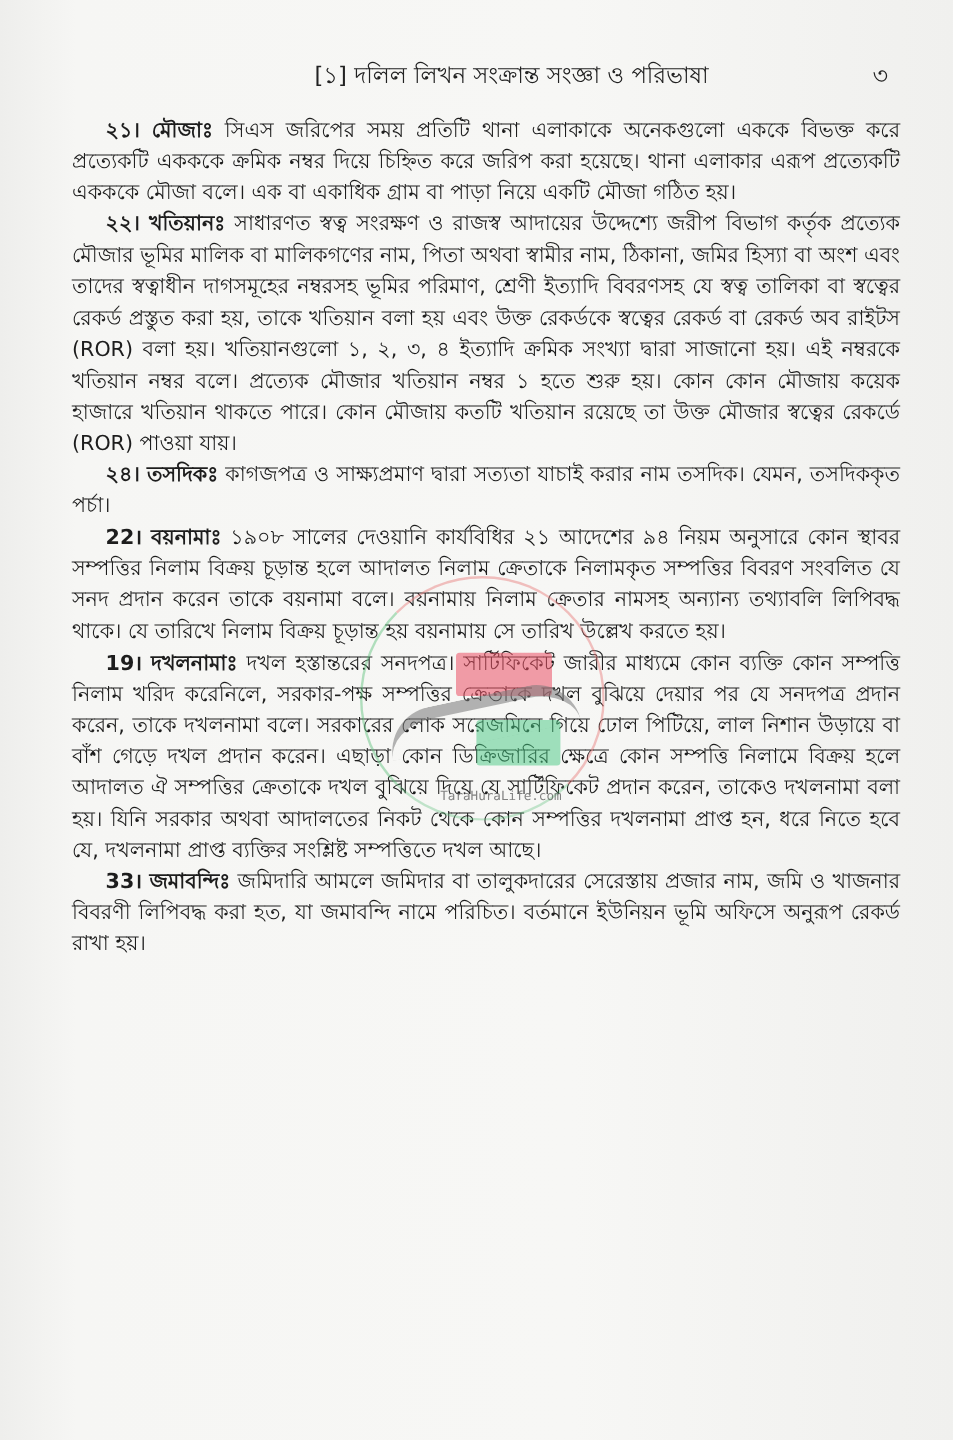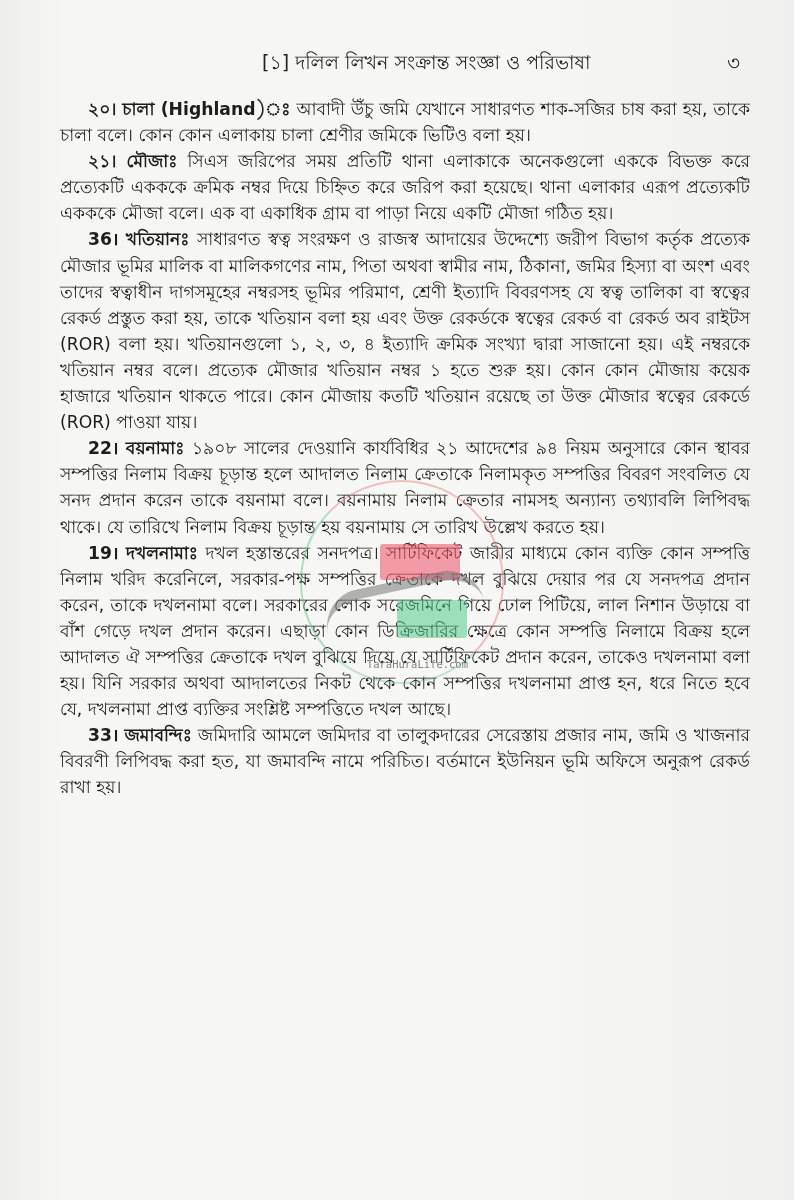--- a/index.html
+++ b/index.html
@@ -59,30 +59,30 @@
 
 <div class="page">
 
   <div class="header">
     <span>[১] দলিল লিখন সংক্রান্ত সংজ্ঞা ও পরিভাষা</span>
     <span class="pgnum">৩</span>
   </div>
 
   <div class="content">
     <p class="para">
-      <span class="term">২০।</span>
-      <span class="term">চালা (Highland)ঃ</span><span> আবাদী উঁচু জমি যেখানে সাধারণত শাক-সজির চাষ করা হয়, তাকে চালা বলে। কোন কোন এলাকায় চালা শ্রেণীর জমিকে ভিটিও বলা হয়।</span>
-    </p>
-    <p class="para">
       <span class="term">২১।</span>
       <span class="term">মৌজাঃ</span><span> সিএস জরিপের সময় প্রতিটি থানা এলাকাকে অনেকগুলো এককে বিভক্ত করে প্রত্যেকটি একককে ক্রমিক নম্বর দিয়ে চিহ্নিত করে জরিপ করা হয়েছে। থানা এলাকার এরূপ প্রত্যেকটি একককে মৌজা বলে। এক বা একাধিক গ্রাম বা পাড়া নিয়ে একটি মৌজা গঠিত হয়।</span>
     </p>
     <p class="para">
-      <span class="term">36।</span>
+      <span class="term">২২।</span>
       <span class="term">খতিয়ানঃ</span><span> সাধারণত স্বত্ব সংরক্ষণ ও রাজস্ব আদায়ের উদ্দেশ্যে জরীপ বিভাগ কর্তৃক প্রত্যেক মৌজার ভূমির মালিক বা মালিকগণের নাম, পিতা অথবা স্বামীর নাম, ঠিকানা, জমির হিস্যা বা অংশ এবং তাদের স্বত্বাধীন দাগসমূহের নম্বরসহ ভূমির পরিমাণ, শ্রেণী ইত্যাদি বিবরণসহ যে স্বত্ব তালিকা বা স্বত্বের রেকর্ড প্রস্তুত করা হয়, তাকে খতিয়ান বলা হয় এবং উক্ত রেকর্ডকে স্বত্বের রেকর্ড বা রেকর্ড অব রাইটস (ROR) বলা হয়। খতিয়ানগুলো ১, ২, ৩, ৪ ইত্যাদি ক্রমিক সংখ্যা দ্বারা সাজানো হয়। এই নম্বরকে খতিয়ান নম্বর বলে। প্রত্যেক মৌজার খতিয়ান নম্বর ১ হতে শুরু হয়। কোন কোন মৌজায় কয়েক হাজারে খতিয়ান থাকতে পারে। কোন মৌজায় কতটি খতিয়ান রয়েছে তা উক্ত মৌজার স্বত্বের রেকর্ডে (ROR) পাওয়া যায়।</span>
+    </p>
+    <p class="para">
+      <span class="term">২৪।</span>
+      <span class="term">তসদিকঃ</span><span> কাগজপত্র ও সাক্ষ্যপ্রমাণ দ্বারা সত্যতা যাচাই করার নাম তসদিক। যেমন, তসদিককৃত পর্চা।</span>
     </p>
     <p class="para">
       <span class="term">22।</span>
       <span class="term">বয়নামাঃ</span><span> ১৯০৮ সালের দেওয়ানি কার্যবিধির ২১ আদেশের ৯৪ নিয়ম অনুসারে কোন স্থাবর সম্পত্তির নিলাম বিক্রয় চূড়ান্ত হলে আদালত নিলাম ক্রেতাকে নিলামকৃত সম্পত্তির বিবরণ সংবলিত যে সনদ প্রদান করেন তাকে বয়নামা বলে। বয়নামায় নিলাম ক্রেতার নামসহ অন্যান্য তথ্যাবলি লিপিবদ্ধ থাকে। যে তারিখে নিলাম বিক্রয় চূড়ান্ত হয় বয়নামায় সে তারিখ উল্লেখ করতে হয়।</span>
     </p>
     <p class="para">
       <span class="term">19।</span>
       <span class="term">দখলনামাঃ</span><span> দখল হস্তান্তরের সনদপত্র। সার্টিফিকেট জারীর মাধ্যমে কোন ব্যক্তি কোন সম্পত্তি নিলাম খরিদ করেনিলে, সরকার-পক্ষ সম্পত্তির ক্রেতাকে দখল বুঝিয়ে দেয়ার পর যে সনদপত্র প্রদান করেন, তাকে দখলনামা বলে। সরকারের লোক সরেজমিনে গিয়ে ঢোল পিটিয়ে, লাল নিশান উড়ায়ে বা বাঁশ গেড়ে দখল প্রদান করেন। এছাড়া কোন ডিক্রিজারির ক্ষেত্রে কোন সম্পত্তি নিলামে বিক্রয় হলে আদালত ঐ সম্পত্তির ক্রেতাকে দখল বুঝিয়ে দিয়ে যে সার্টিফিকেট প্রদান করেন, তাকেও দখলনামা বলা হয়। যিনি সরকার অথবা আদালতের নিকট থেকে কোন সম্পত্তির দখলনামা প্রাপ্ত হন, ধরে নিতে হবে যে, দখলনামা প্রাপ্ত ব্যক্তির সংশ্লিষ্ট সম্পত্তিতে দখল আছে।</span>
     </p>
     <p class="para">

